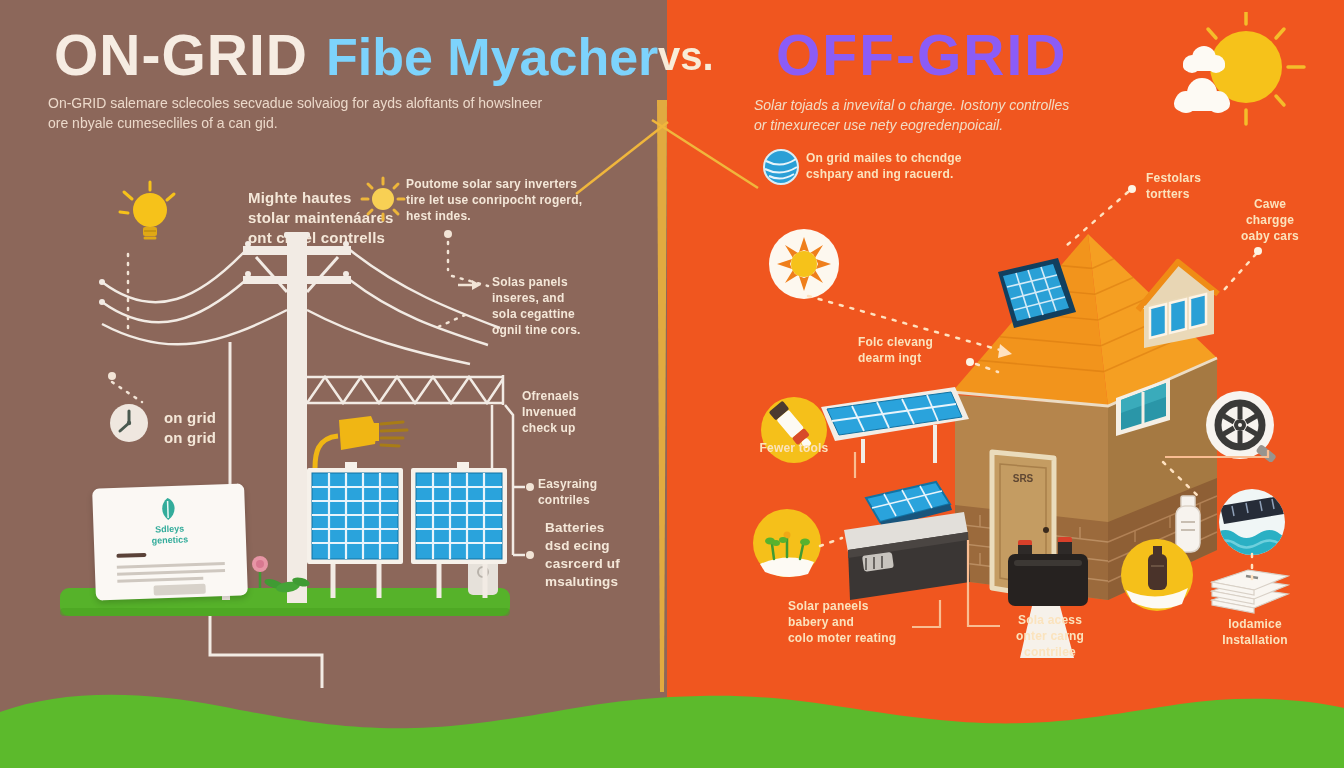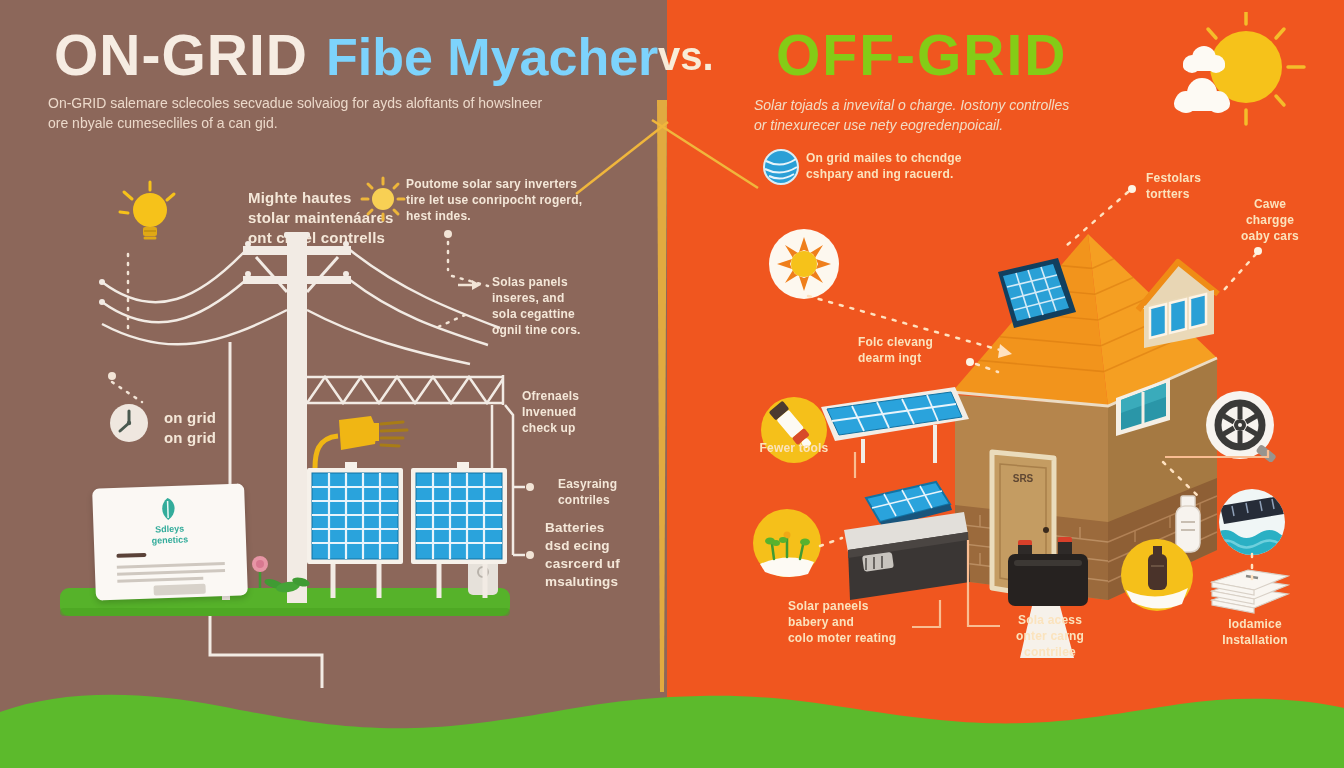--- a/index.html
+++ b/index.html
@@ -3,21 +3,21 @@
 <meta charset="utf-8">
 <style>
   html,body{margin:0;padding:0;background:#222;}
   #canvas{position:relative;width:1344px;height:768px;overflow:hidden;
     font-family:"Liberation Sans","DejaVu Sans",sans-serif;}
   .abs{position:absolute;}
   .panel-left{left:0;top:0;width:667px;height:768px;background:#8c675a;}
   .panel-right{left:667px;top:0;width:677px;height:768px;background:#f0561f;}
   .ttl{font-weight:800;font-size:57px;color:#f6ece2;letter-spacing:1px;white-space:nowrap;}
   .ttl-suffix{font-weight:700;font-size:52px;color:#7dd3fc;margin-left:18px;}
-  .ttl-right{color:#84cc16;letter-spacing:2px;}
+  .ttl-right{color:#8b5cf6;letter-spacing:2px;}
   .sub{font-size:14px;font-weight:500;line-height:1.42;white-space:pre-line;}
   .sub-l{color:#ecd9ca;}
   .sub-r{color:#f2dcc4;font-style:italic;}
   .lbl{font-size:12px;font-weight:700;line-height:1.34;white-space:pre-line;color:#f4e7d8;letter-spacing:.2px;}
   .lbl-r{color:#fbe3bd;}
   .vs{font-size:40px;font-weight:800;color:#f8ecd8;padding-left:16px;}
   .ctr{text-align:center;}
   .meter-card{width:152px;height:112px;background:#fbf8f4;border-radius:7px;
     transform:rotate(-2deg);box-shadow:0 3px 6px rgba(0,0,0,.18);}
   .meter-txt{font-size:9px;font-weight:700;color:#33ac9b;text-align:center;white-space:pre-line;line-height:1.25;}
@@ -172,21 +172,21 @@
   </svg>
   <div class="abs lbl" style="left:164px;top:408px;font-size:15px;">on grid
 on grid</div>
   <div class="abs lbl" style="left:492px;top:274px;">Solas panels
 inseres, and
 sola cegattine
 ognil tine cors.</div>
   <div class="abs lbl" style="left:522px;top:388px;">Ofrenaels
 Invenued
 check up</div>
-  <div class="abs lbl" style="left:538px;top:476px;margin-left:20px;">Easyraing
+  <div class="abs lbl" style="left:538px;top:476px;">Easyraing
 contriles</div>
   <div class="abs lbl" style="left:534px;top:519px;font-size:13.5px;margin-left:11px;">Batteries
 dsd ecing
 casrcerd uf
 msalutings</div>
 
   <svg class="abs" style="left:305px;top:410px" width="210" height="195" viewBox="0 0 210 195">
     <path d="M33,26 C 12,28 10,44 10,58 L10,60" stroke="#f0b614" stroke-width="5" fill="none"></path>
     <g>
       <path d="M34,10 L66,6 L72,20 L70,34 L36,40 Z" fill="#f0b614"></path>

